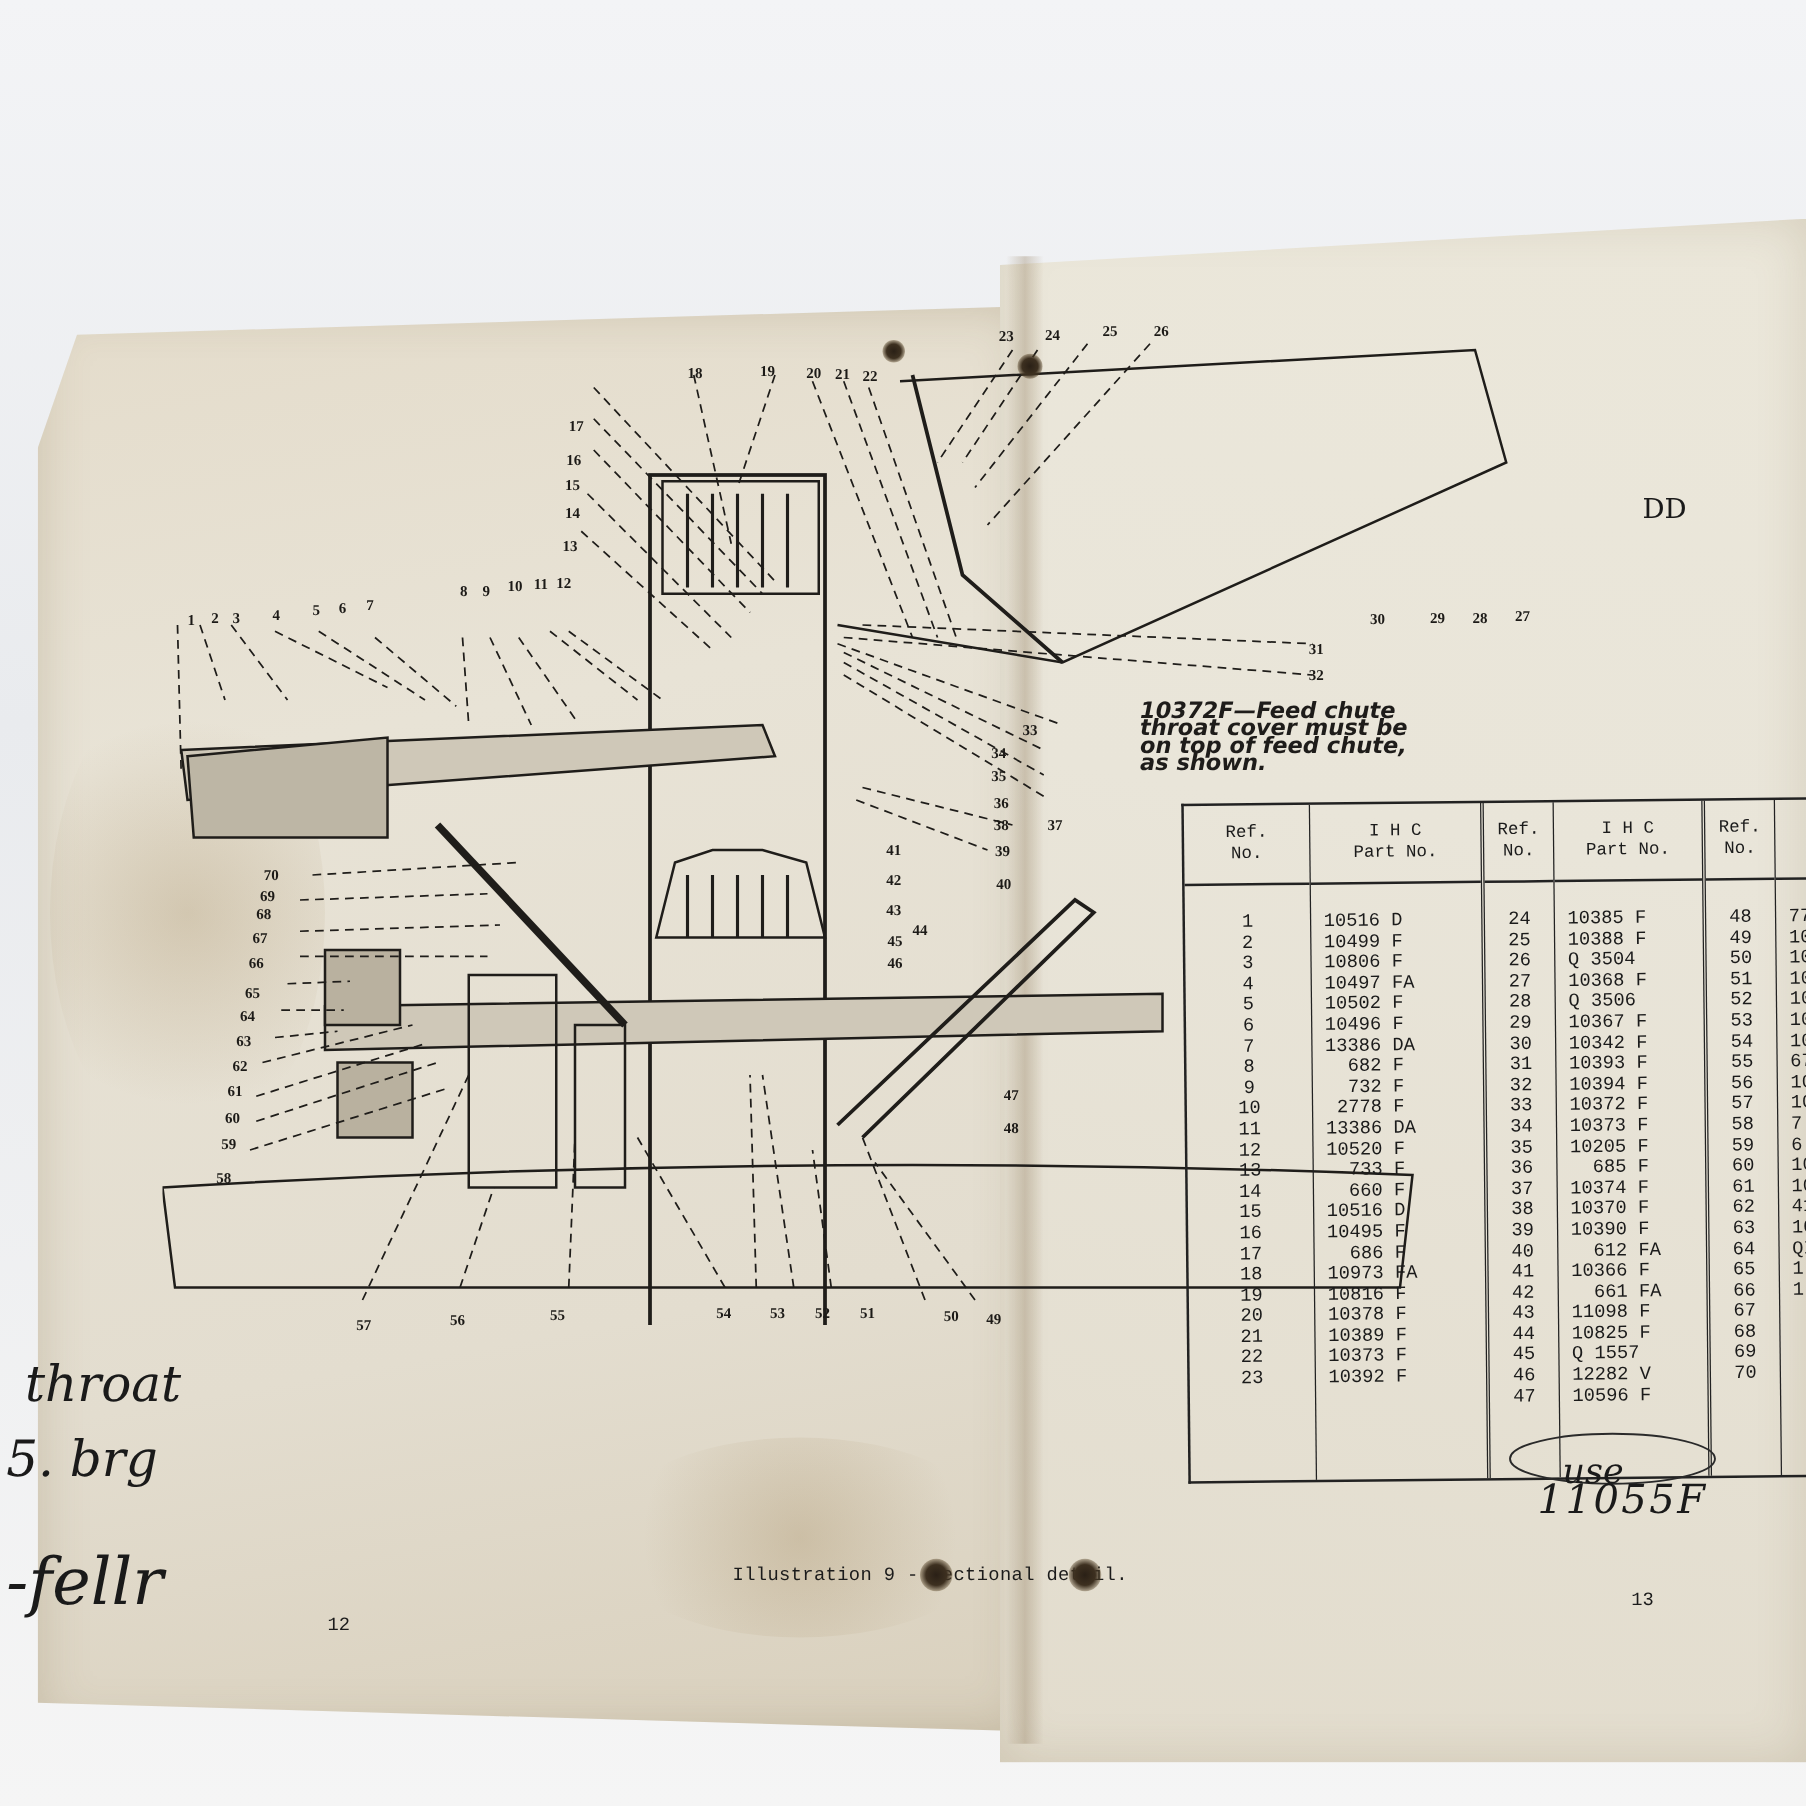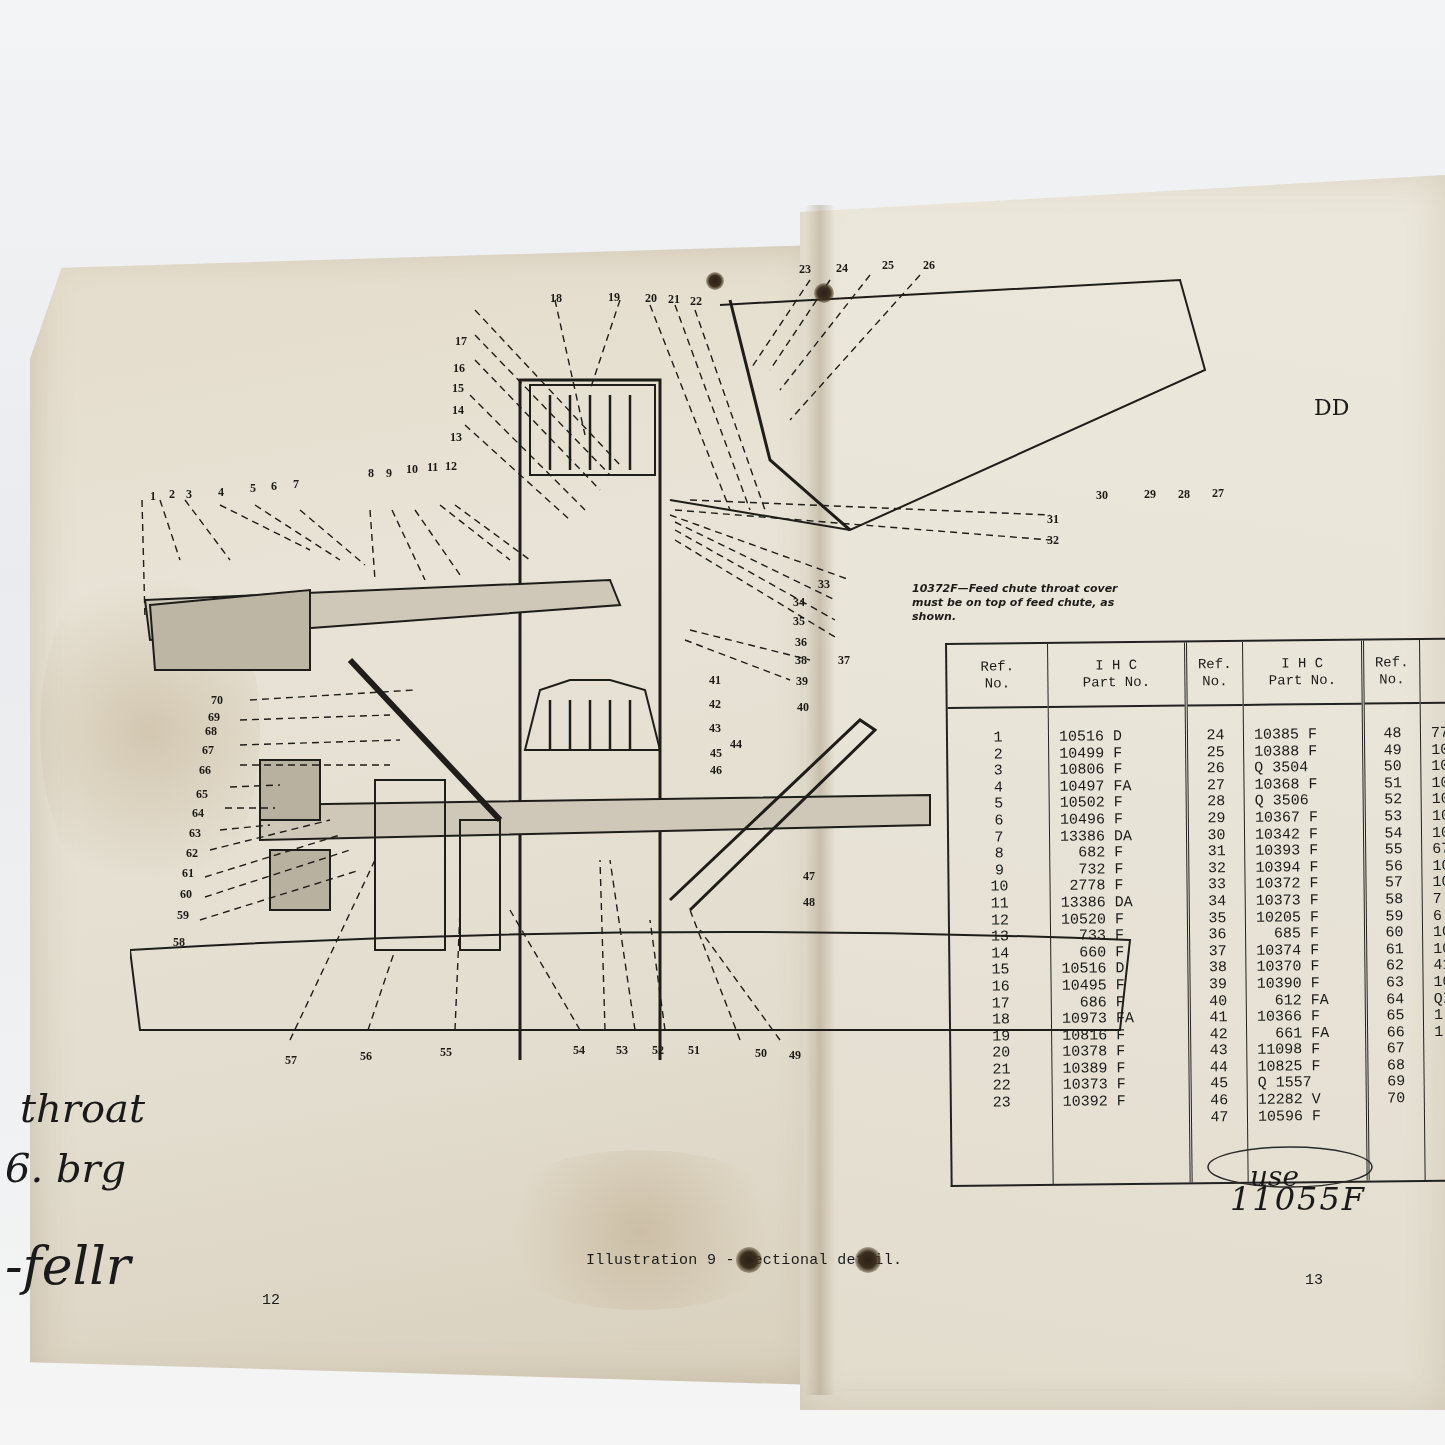--- a/index.html
+++ b/index.html
@@ -33,23 +33,23 @@
       background: linear-gradient(90deg, rgba(150,130,100,0) 0%, rgba(150,130,100,0.35) 50%, rgba(150,130,100,0) 100%);
     }
     .diagram {
       position: absolute; left: 130px; top: 260px; width: 1100px; height: 800px;
     }
     .callout {
       position: absolute; font-family: "Liberation Serif", serif; font-weight: bold;
       font-size: 12px; color: #1c1a17;
     }
     .note {
-      position: absolute; left: 912px; top: 582px; width: 230px;
+      position: absolute; left: 912px; top: 562px; width: 230px;
       font-family: "DejaVu Sans", sans-serif; font-style: italic; font-weight: bold;
-      font-size: 11px; line-height: 14px; color: #1e1c1a;
+      font-size: 18px; line-height: 14px; color: #1e1c1a;
     }
     .parts-table {
       position: absolute; left: 945px; top: 643px; width: 520px; height: 540px;
       border: 2px solid #222; border-right: none;
       display: flex; transform: rotate(-0.6deg); transform-origin: left top;
     }
     .col-group { display: flex; border-right: 3px double #222; }
     .col { display: flex; flex-direction: column; border-right: 1.5px solid #222; }
     .col:last-child { border-right: none; }
     .col-head {
@@ -396,21 +396,21 @@
 
 <svg style="position:absolute;left:1200px;top:1140px;width:180px;height:60px">
   <ellipse cx="90" cy="27" rx="82" ry="20" fill="none" stroke="#2a2a2a" stroke-width="1.5"></ellipse>
 </svg>
 <span class="handwriting" style="left:1250px;top:1160px;font-size:28px">use</span>
 <span class="handwriting" style="left:1230px;top:1180px;font-size:32px;letter-spacing:2px">11055F</span>
 <span class="handwriting" style="left:1314px;top:395px;font-size:22px;font-style:normal">DD</span>
 
 <div>
   <span class="handwriting" style="left:20px;top:1085px;font-size:40px">throat</span>
-  <span class="handwriting" style="left:5px;top:1145px;font-size:40px">6. brg</span>
+  <span class="handwriting" style="left:5px;top:1145px;font-size:40px">5. brg</span>
   <span class="handwriting" style="left:5px;top:1236px;font-size:52px">-fellr</span>
 </div>
 
 <div class="caption">Illustration 9 - Sectional detail.</div>
 <span class="page-num" style="left:262px;top:1292px">12</span>
 <span class="page-num" style="left:1305px;top:1272px">13</span>
 
 <div class="burn" style="left:736px;top:1247px"></div>
 <div class="burn" style="left:855px;top:1247px"></div>
 <div class="burn" style="left:706px;top:272px;width:18px;height:18px"></div>

